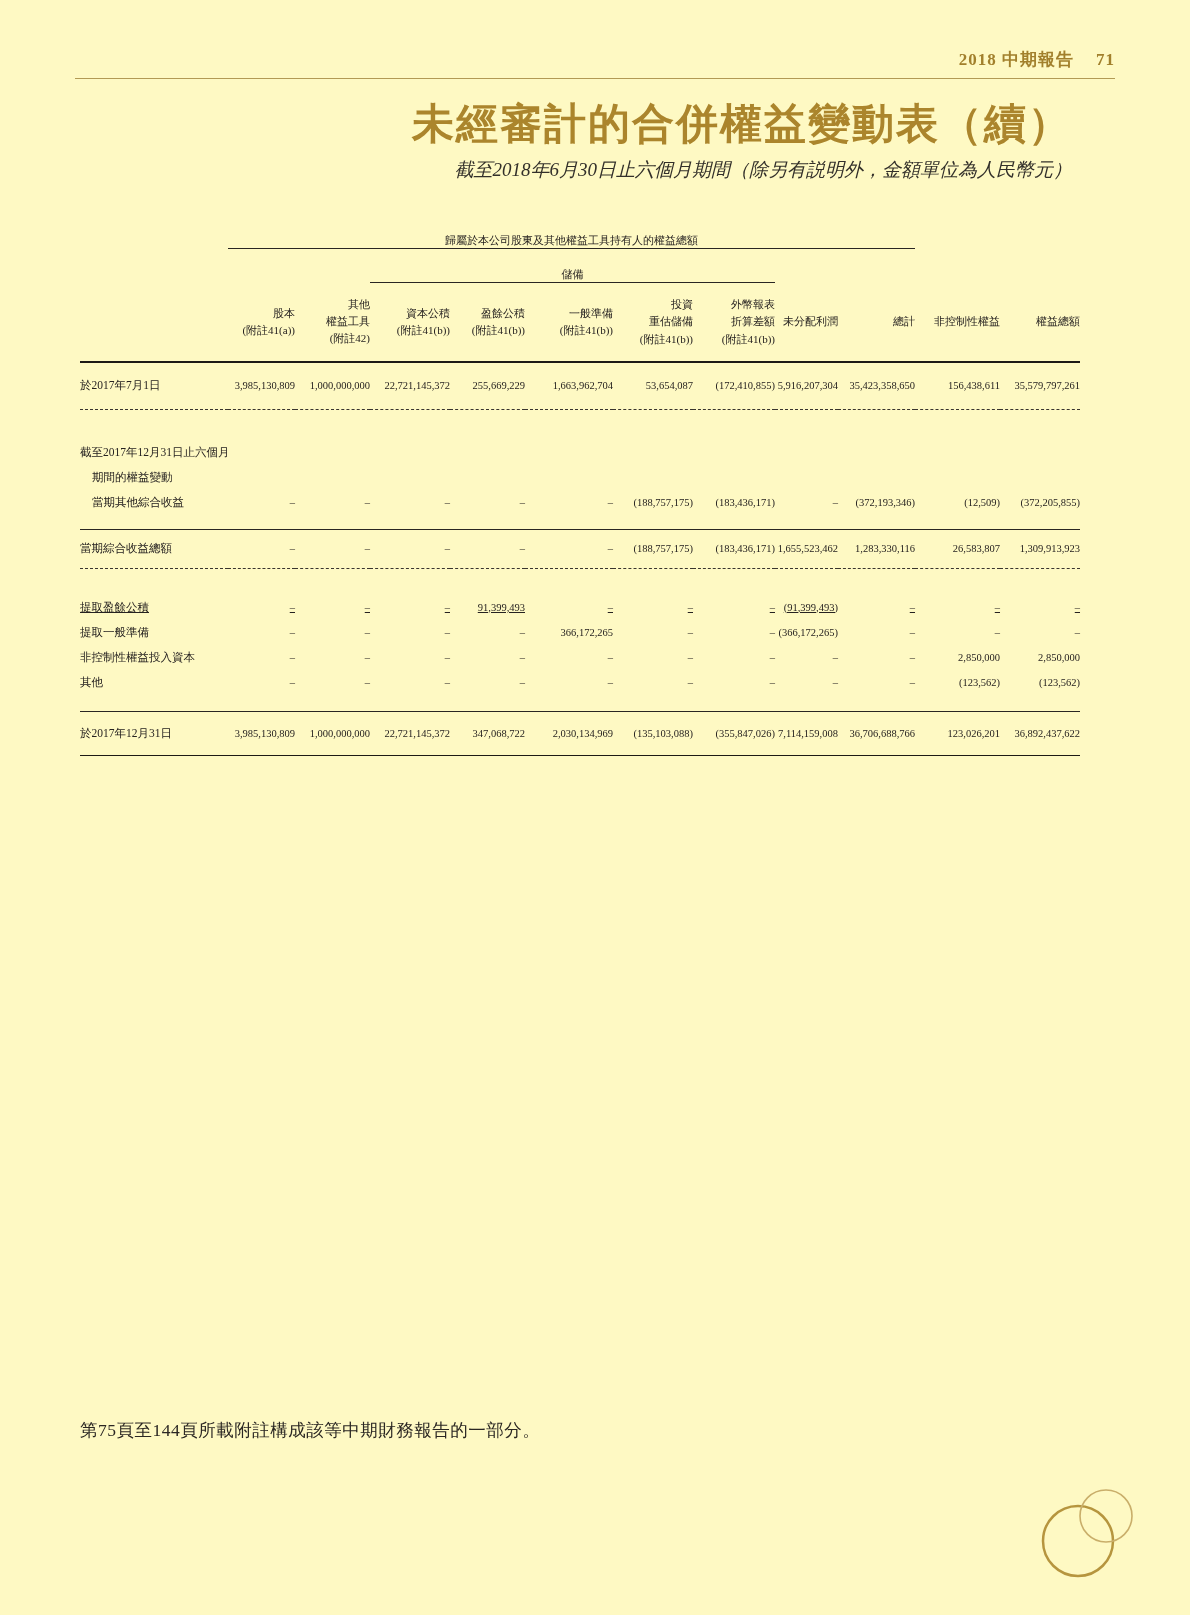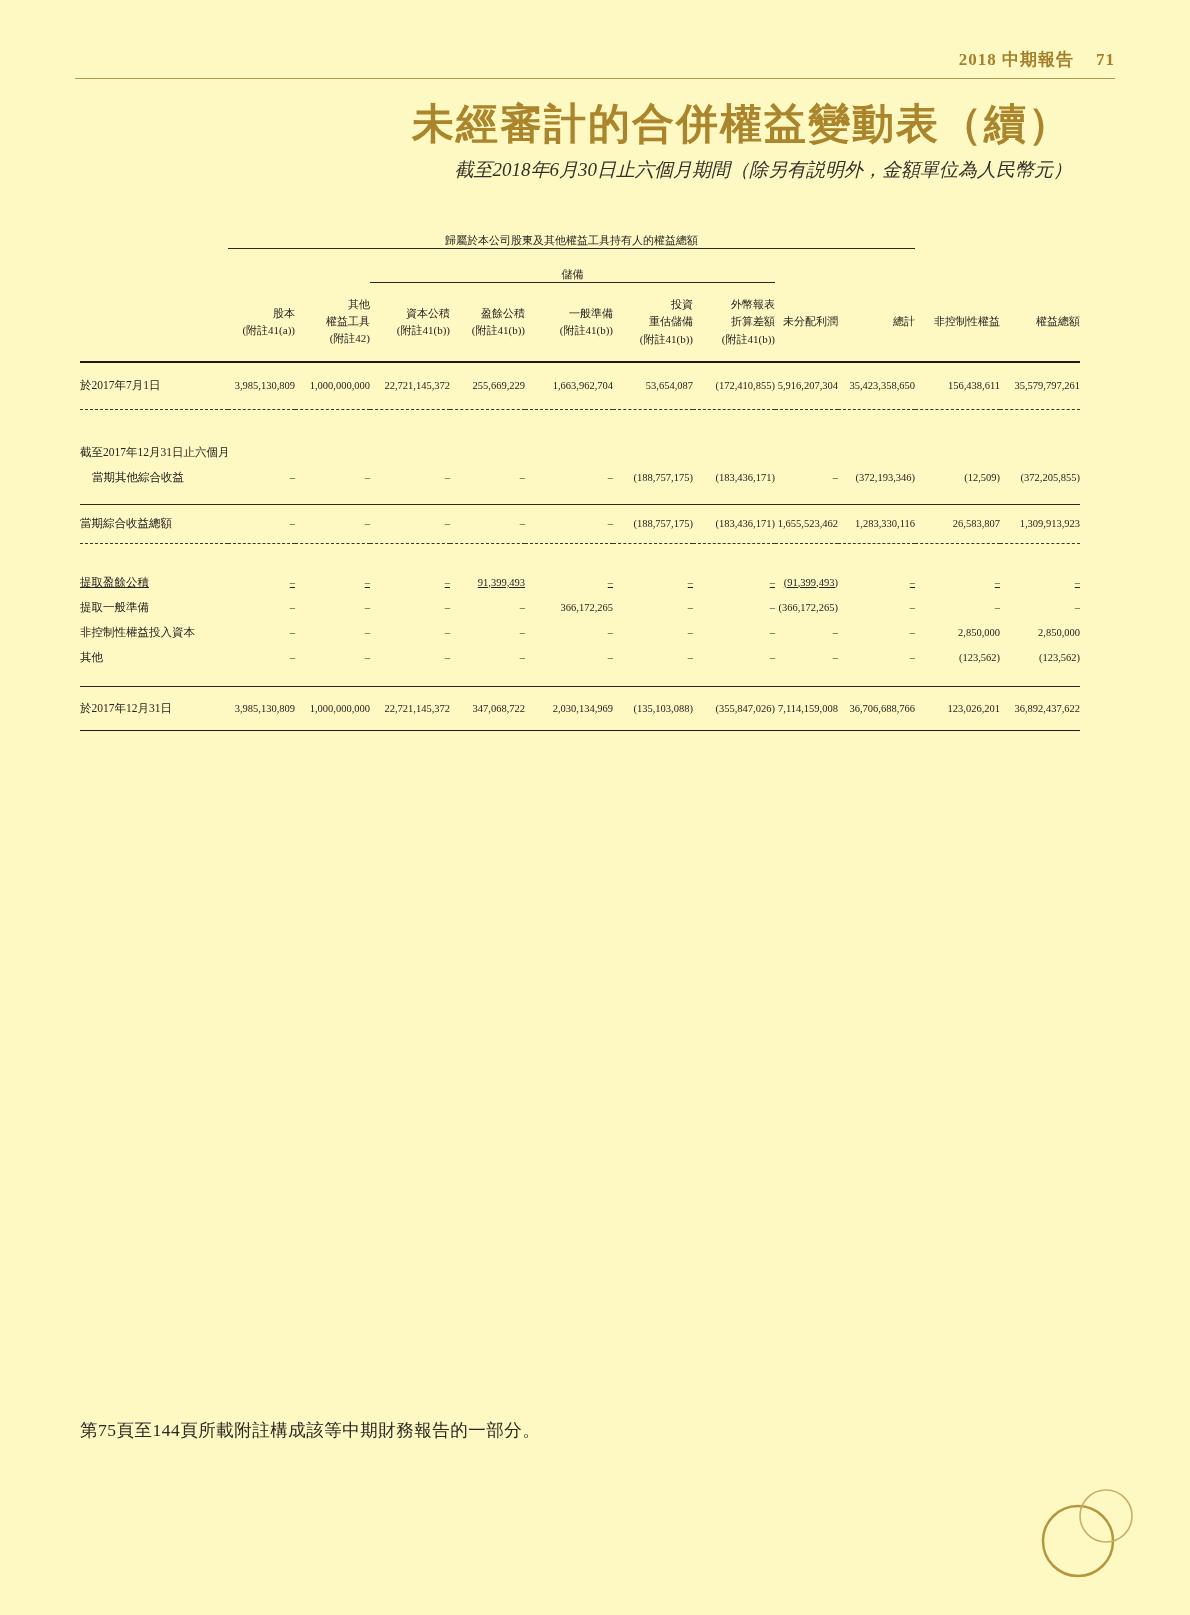--- a/index.html
+++ b/index.html
@@ -185,20 +185,34 @@
             <td class="num"></td>
             <td class="num"></td>
             <td class="num"></td>
             <td class="num"></td>
             <td class="num"></td>
             <td class="num"></td>
             <td class="num"></td>
             <td class="num lastcol"></td>
           </tr>
           <tr style="height: 25px;">
+            <td class="rowlabel" style="padding-left: 12px;">期間的權益變動</td>
+            <td class="num"></td>
+            <td class="num"></td>
+            <td class="num"></td>
+            <td class="num"></td>
+            <td class="num"></td>
+            <td class="num"></td>
+            <td class="num"></td>
+            <td class="num"></td>
+            <td class="num"></td>
+            <td class="num"></td>
+            <td class="num lastcol"></td>
+          </tr>
+          <tr style="height: 25px;">
             <td class="rowlabel" style="padding-left: 12px;">當期其他綜合收益</td>
             <td class="num">–</td>
             <td class="num">–</td>
             <td class="num">–</td>
             <td class="num">–</td>
             <td class="num">–</td>
             <td class="num">(188,757,175)</td>
             <td class="num">(183,436,171)</td>
             <td class="num">–</td>
             <td class="num">(372,193,346)</td>

